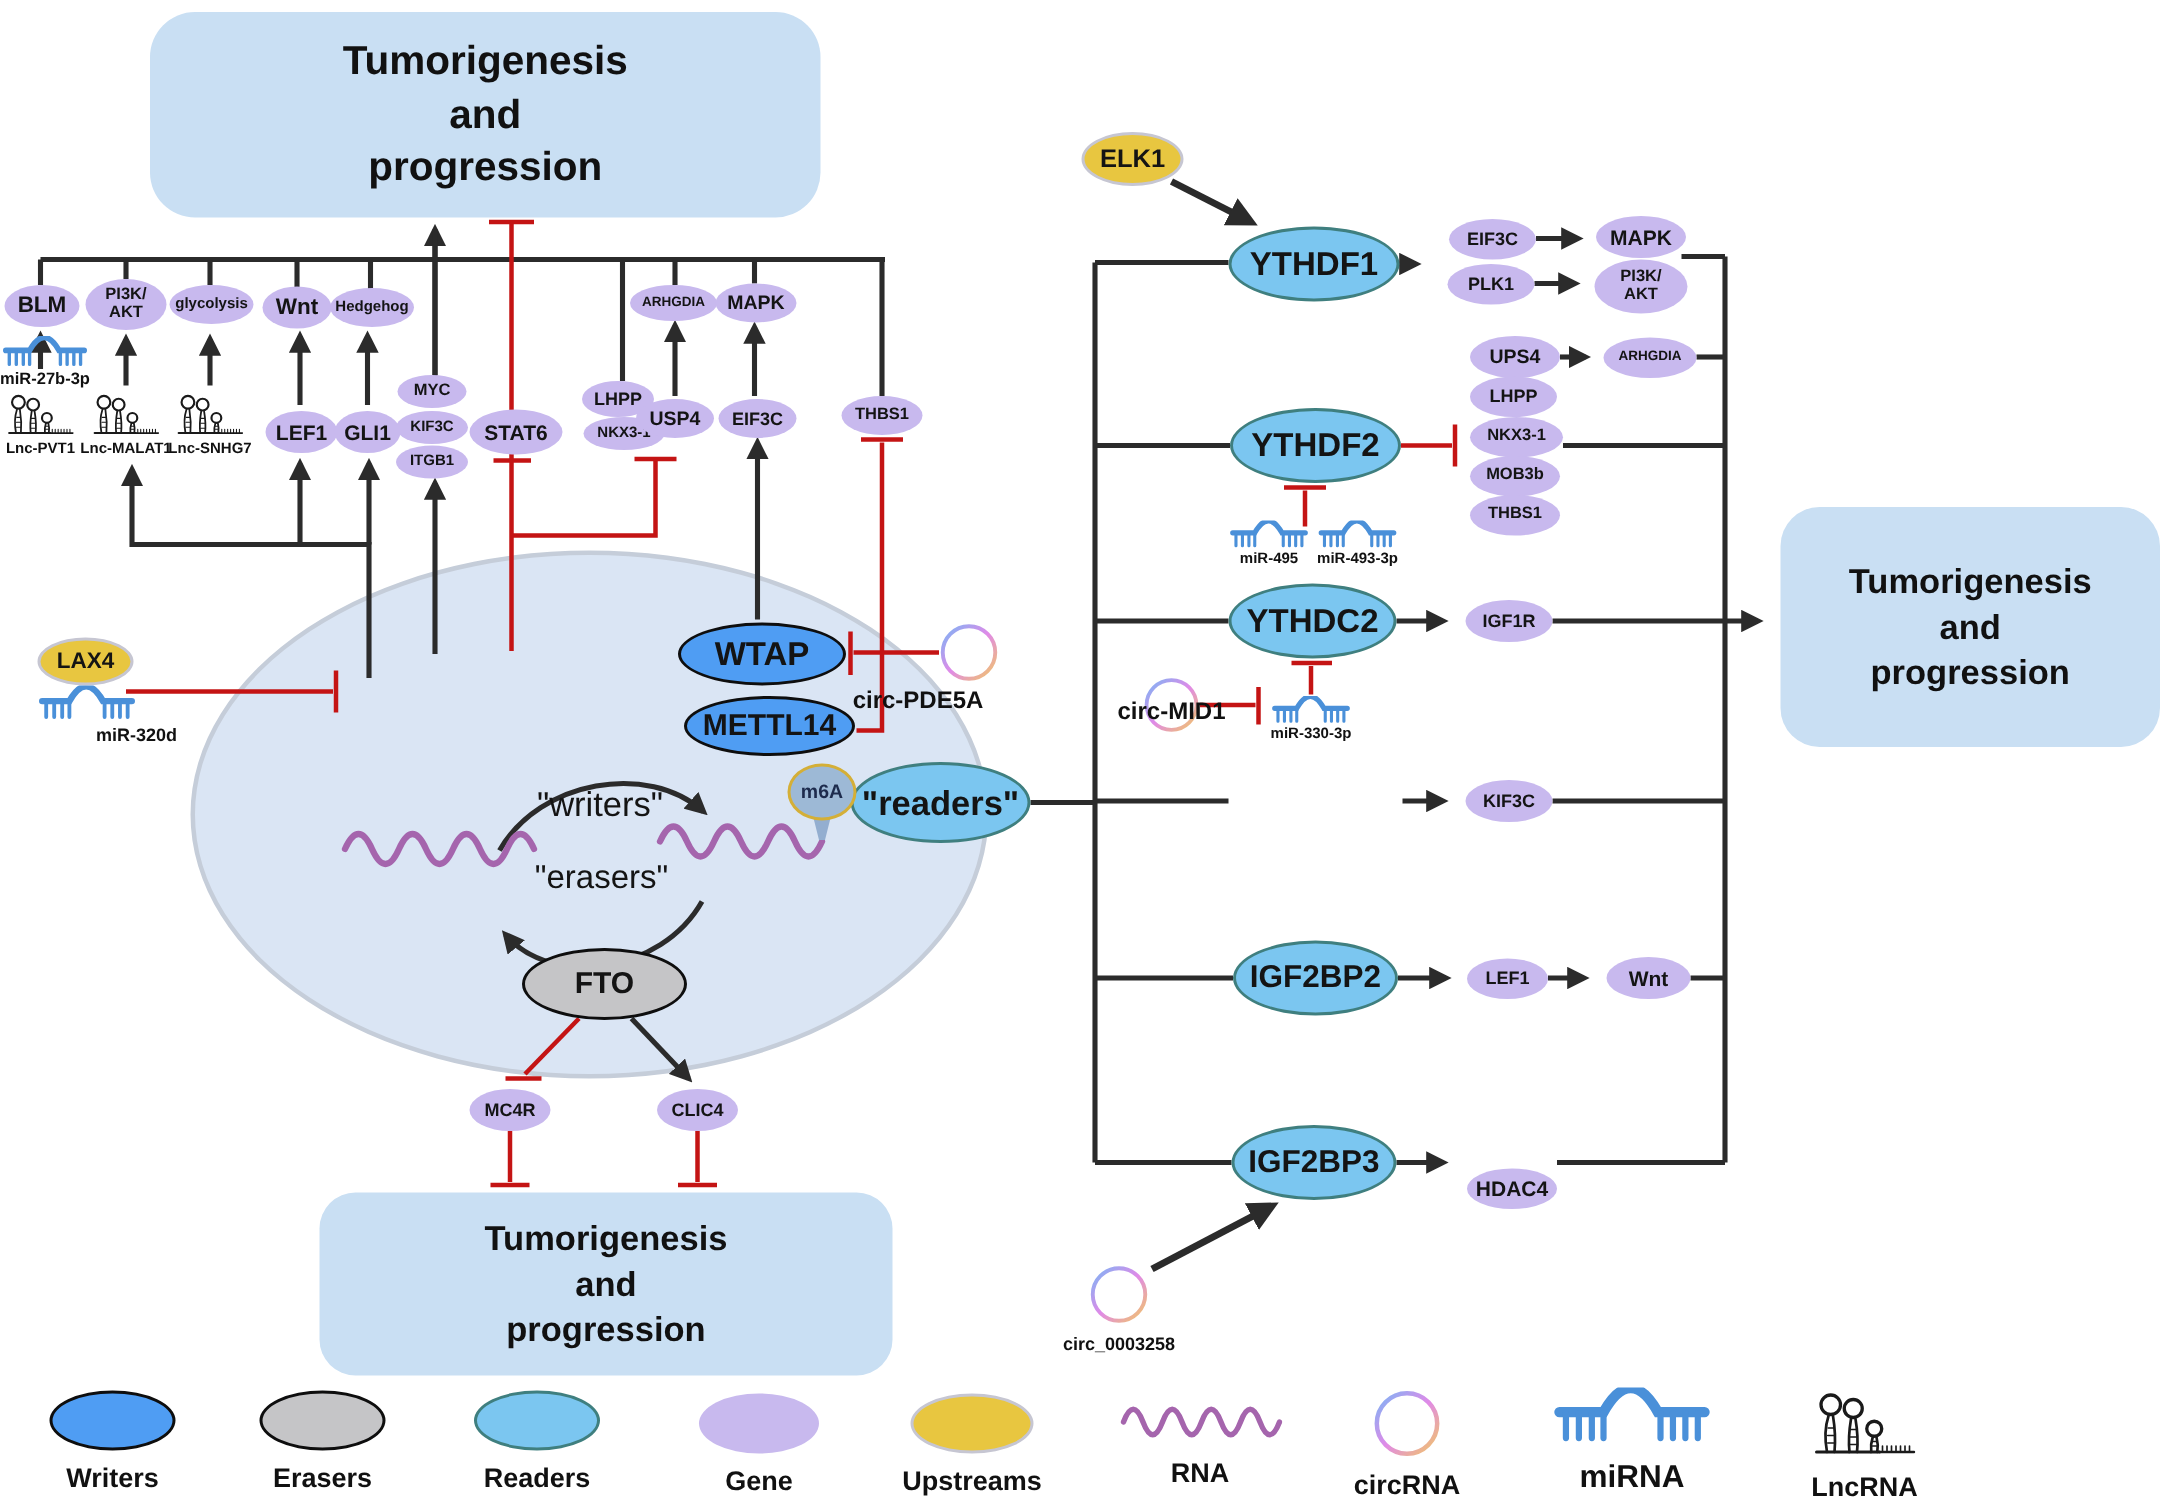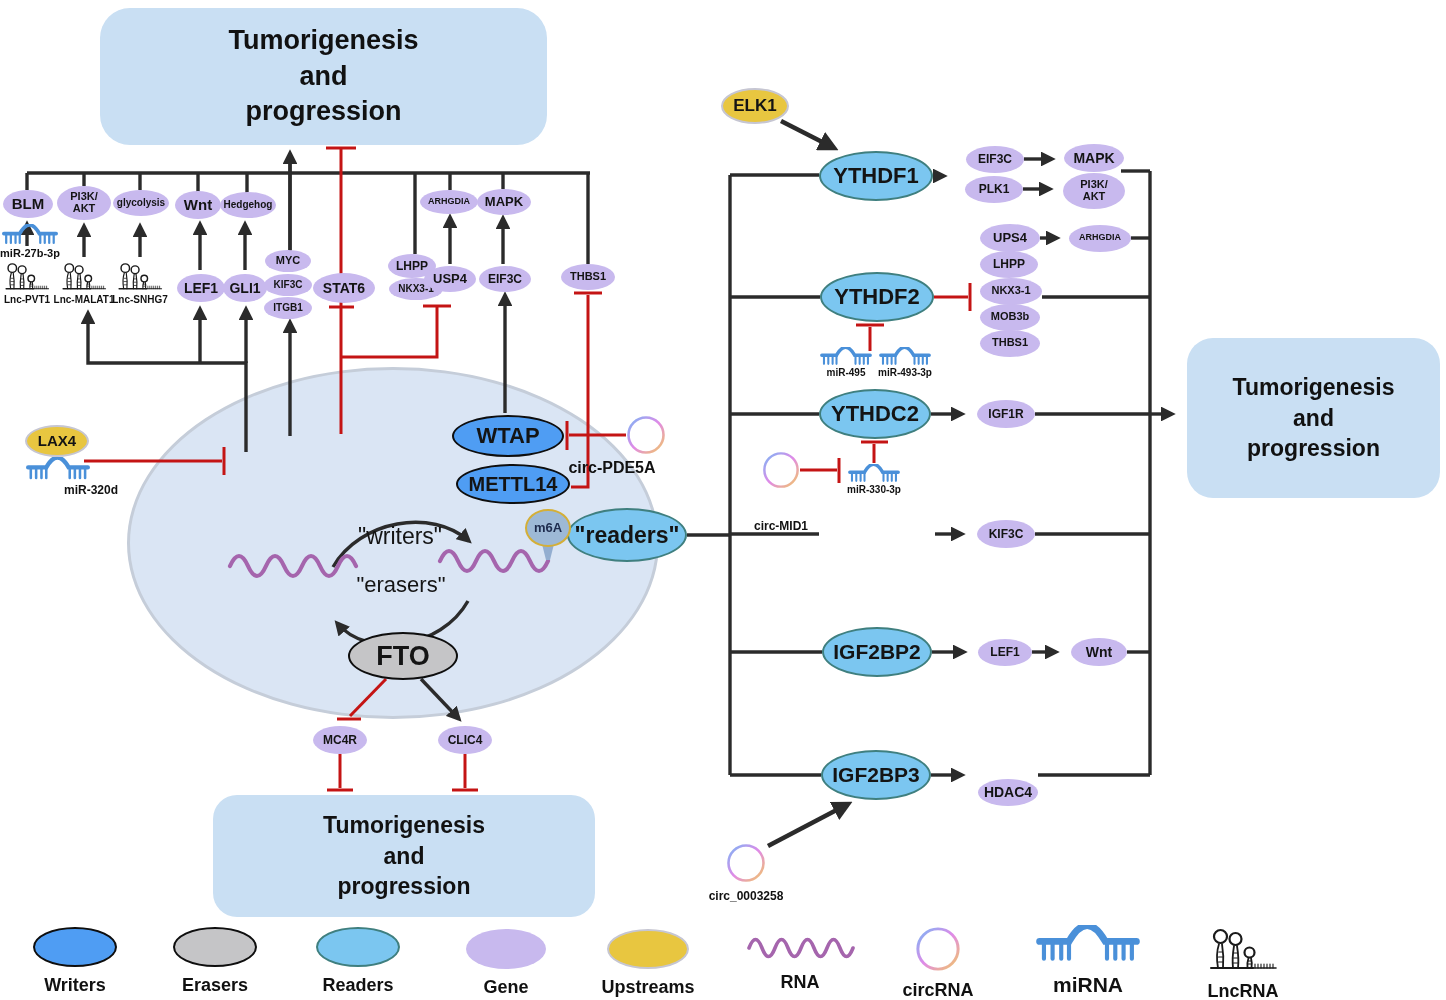--- a/index.html
+++ b/index.html
@@ -174,21 +174,21 @@
       <div class="node gene" style="left: 389px; top: 278px; width: 54px; height: 22px; font-size: 10px;">NKX3-1</div>
       <div class="node gene" style="left: 424px; top: 266px; width: 52px; height: 26px; font-size: 13px;">USP4</div>
       <div class="node gene" style="left: 420px; top: 190px; width: 58px; height: 24px; font-size: 9px;">ARHGDIA</div>
       <div class="node gene" style="left: 477px; top: 189px; width: 54px; height: 26px; font-size: 13px;">MAPK</div>
       <div class="node gene" style="left: 479px; top: 266px; width: 52px; height: 26px; font-size: 12px;">EIF3C</div>
       <div class="node gene" style="left: 561px; top: 264px; width: 54px; height: 26px; font-size: 11px;">THBS1</div>
       <div class="node gene" style="left: 313px; top: 726px; width: 54px; height: 28px; font-size: 12px;">MC4R</div>
       <div class="node gene" style="left: 438px; top: 726px; width: 54px; height: 28px; font-size: 12px;">CLIC4</div>
       <div class="node writer" style="left: 452px; top: 415px; width: 112px; height: 42px; font-size: 22px;">WTAP</div>
       <div class="node writer" style="left: 456px; top: 464px; width: 114px; height: 40px; font-size: 20px;">METTL14</div>
-      <div class="node eraser" style="left: 348px; top: 632px; width: 110px; height: 48px; font-size: 27px;">FTO</div>
+      <div class="node eraser" style="left: 348px; top: 632px; width: 110px; height: 48px; font-size: 20px;">FTO</div>
       <div class="node reader" style="left: 567px; top: 508px; width: 120px; height: 54px; font-size: 23px;">"readers"</div>
       <div class="node reader" style="left: 819px; top: 151px; width: 114px; height: 50px; font-size: 22px;">YTHDF1</div>
       <div class="node reader" style="left: 820px; top: 272px; width: 114px; height: 50px; font-size: 22px;">YTHDF2</div>
       <div class="node reader" style="left: 819px; top: 389px; width: 112px; height: 50px; font-size: 22px;">YTHDC2</div>
       <div class="node reader" style="left: 822px; top: 627px; width: 110px; height: 50px; font-size: 21px;">IGF2BP2</div>
       <div class="node reader" style="left: 821px; top: 750px; width: 110px; height: 50px; font-size: 21px;">IGF2BP3</div>
       <div class="node upstream" style="left: 25px; top: 425px; width: 64px; height: 32px; font-size: 15px;">LAX4</div>
       <div class="node upstream" style="left: 721px; top: 88px; width: 68px; height: 36px; font-size: 17px;">ELK1</div>
       <div class="node m6a" style="left: 525px; top: 509px; width: 46px; height: 38px; font-size: 13px;">m6A</div>
       <div class="node plain" style="left: 330px; top: 521px; width: 140px; height: 30px; font-size: 23px;">"writers"</div>
@@ -299,21 +299,21 @@
       <div class="glyph" style="left: 762px; top: 451px; width: 38px; height: 38px;"><svg width="38" height="38" viewBox="0 0 40 40" fill="none">
           <defs>
             <linearGradient id="cg9" x1="0" y1="0" x2="1" y2="1">
               <stop offset="0" stop-color="#7ab5f5"></stop>
               <stop offset="0.5" stop-color="#e08ae8"></stop>
               <stop offset="1" stop-color="#f2c764"></stop>
             </linearGradient>
           </defs>
           <circle cx="20" cy="20" r="17.5" fill="#ffffff" stroke="url(#cg9)" stroke-width="2.6"></circle>
         </svg></div>
-      <div class="glabel" style="left: 781px; top: 519px; font-size: 12px;">circ-MID1</div>
+      <div class="glabel" style="left: 781px; top: 466px; font-size: 16px;">circ-MID1</div>
       <div class="glyph" style="left: 726px; top: 843px; width: 40px; height: 40px;"><svg width="40" height="40" viewBox="0 0 40 40" fill="none">
           <defs>
             <linearGradient id="cg10" x1="0" y1="0" x2="1" y2="1">
               <stop offset="0" stop-color="#7ab5f5"></stop>
               <stop offset="0.5" stop-color="#e08ae8"></stop>
               <stop offset="1" stop-color="#f2c764"></stop>
             </linearGradient>
           </defs>
           <circle cx="20" cy="20" r="17.5" fill="#ffffff" stroke="url(#cg10)" stroke-width="2.6"></circle>
         </svg></div>

